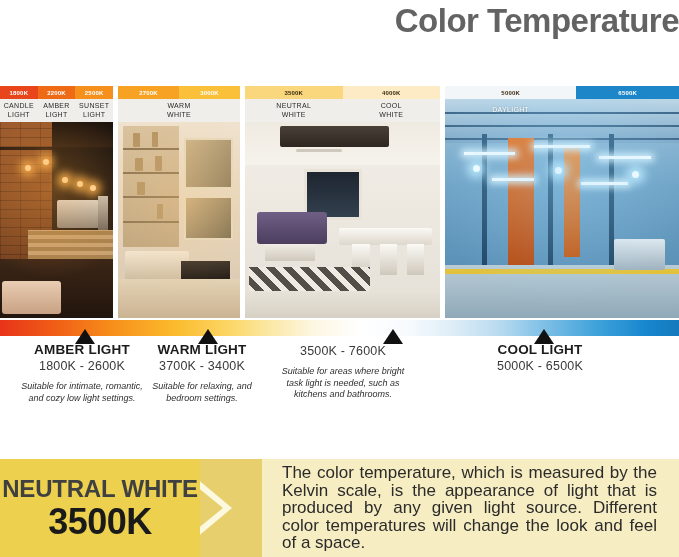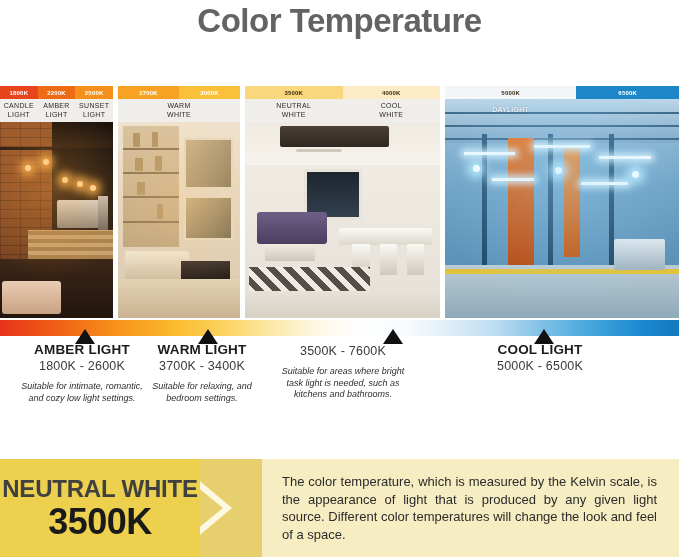--- a/index.html
+++ b/index.html
@@ -9,21 +9,21 @@
     font-family: "Liberation Sans", sans-serif;
     overflow: hidden;
     position: relative;
   }
 
   
   .title-bar {
     height: 78px;
     display: flex;
     align-items: flex-start;
-    justify-content: center;
+    justify-content: flex-end;
     padding-top: 2px;
   }
   .title {
     font-size: 33px;
     font-weight: bold;
     color: #636363;
     letter-spacing: -0.5px;
     font-family: "Liberation Sans", sans-serif;
   }
 
@@ -257,21 +257,21 @@
     border-bottom: 22px solid transparent;
     border-left: 27px solid #e8cf6e;
   }
   .banner-right {
     flex: 1; height: 98px;
     background: #f7edc2;
     display: flex; align-items: center;
     padding: 0 22px 0 20px;
   }
   .banner-right p {
-    font-size: 13px; line-height: 17.5px;
+    font-size: 17px; line-height: 17.5px;
     color: #2b2b2b; text-align: justify;
   }
 </style>
 </head>
 <body>
 
 <div class="title-bar">
   <div class="title">Color Temperature</div>
 </div>
 

